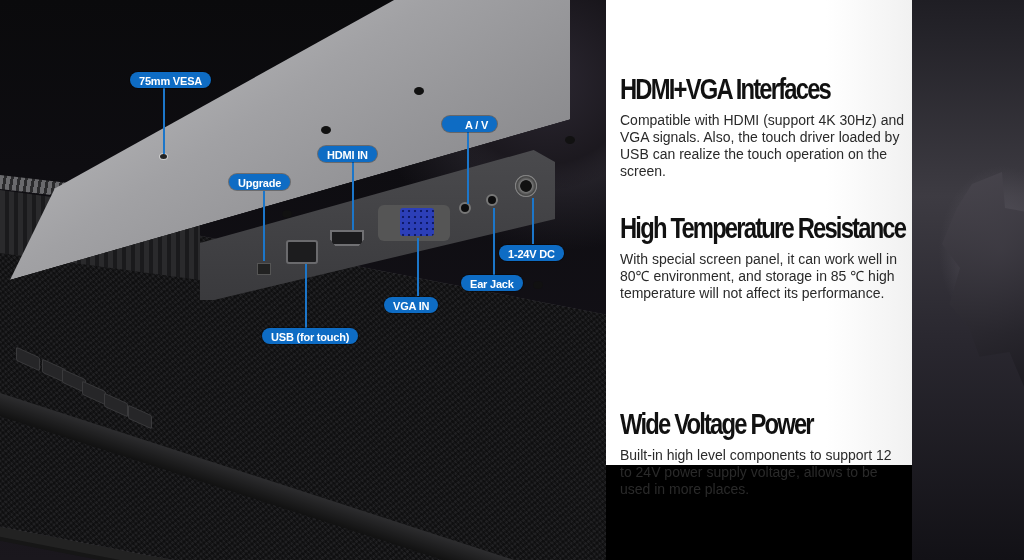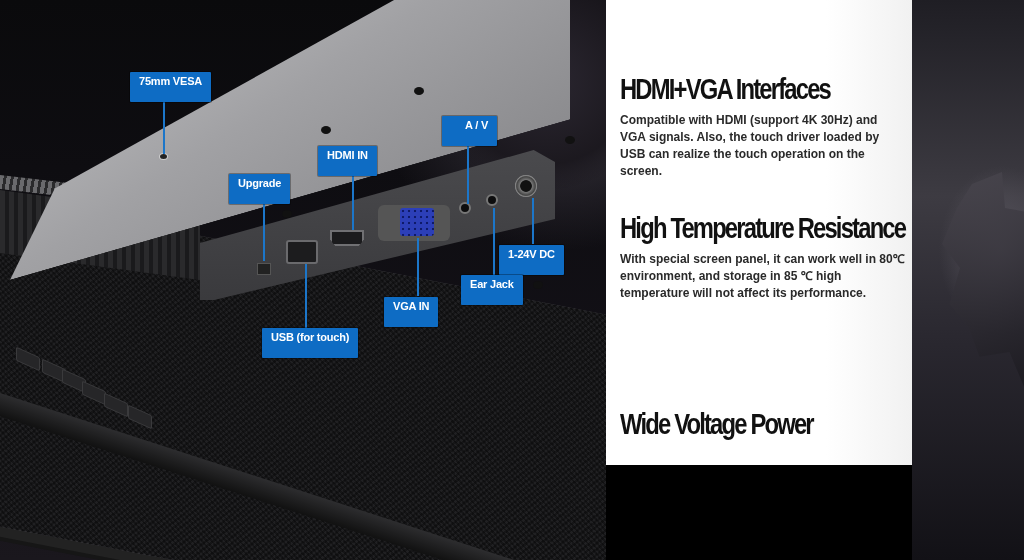--- a/index.html
+++ b/index.html
@@ -73,41 +73,40 @@
 
   .side-buttons { position: absolute; left: 16px; top: 352px; }
   .side-btn {
     position: absolute; width: 24px; height: 14px; background: #262628; border: 1px solid #3a3a3c;
     transform: skewY(24deg); border-radius: 2px;
   }
 
   
   .callout-line { position: absolute; width: 2px; background: #1c76c9; }
   .pill {
-    position: absolute; height: 30px; padding: 0 9px; border-radius: 1px;
+    position: absolute; height: 16px; padding: 0 9px; border-radius: 9px;
     background: #0e6cc4; color: #fff; font-weight: bold; font-size: 11px; line-height: 18px;
     font-family: "Liberation Sans", sans-serif; white-space: nowrap; letter-spacing: -0.2px;
     box-shadow: 0 0 0 1px rgba(0,0,0,.3);
   }
 
   
   .feature-panel {
     position: absolute; left: 606px; top: 0; width: 306px; height: 465px;
     background: linear-gradient(90deg, #ffffff 0%, #ffffff 72%, #f1f1f1 100%);
   }
   .feature { position: absolute; left: 14px; width: 285px; }
   .feature-title {
     font-family: "Liberation Sans", sans-serif; font-weight: bold; color: #111;
     font-size: 29px; letter-spacing: -2.2px; transform: scaleX(0.82); transform-origin: left;
     white-space: nowrap; line-height: 34px;
   }
   .feature-body {
-    margin-top: 6px; font-size: 12px; line-height: 17px; color: #2a2a2a;
+    margin-top: 6px; font-size: 14px; line-height: 17px; color: #2a2a2a;
     font-family: "Liberation Sans", sans-serif;
-    font-weight: bold;
   }
 
   
   .right-strip {
     position: absolute; left: 912px; top: 0; width: 112px; height: 560px;
     background:
       radial-gradient(ellipse 90px 120px at 90px 250px, #5a5760 0%, rgba(60,58,66,0) 70%),
       linear-gradient(180deg, #1f1e24 0%, #3d3b42 35%, #2a2830 60%, #121116 100%);
     overflow: hidden;
   }
@@ -180,18 +179,19 @@
   <div class="feature" style="top:72px;">
     <div class="feature-title">HDMI+VGA Interfaces</div>
     <div class="feature-body">Compatible with HDMI (support 4K 30Hz) and VGA signals. Also, the touch driver loaded by USB can realize the touch operation on the screen.</div>
   </div>
   <div class="feature" style="top:211px;">
     <div class="feature-title">High Temperature Resistance</div>
     <div class="feature-body">With special screen panel, it can work well in 80℃ environment, and storage in 85 ℃ high temperature will not affect its performance.</div>
   </div>
   <div class="feature" style="top:364px;margin-top:43px;">
     <div class="feature-title">Wide Voltage Power</div>
+    <div class="feature-body">Built-in high level components to support 12 to 24V power supply voltage, allows to be used in more places.</div>
   </div>
 </div>
 
 <div class="right-strip">
   <div class="strip-gear"></div>
 </div>
 
 </body></html>

